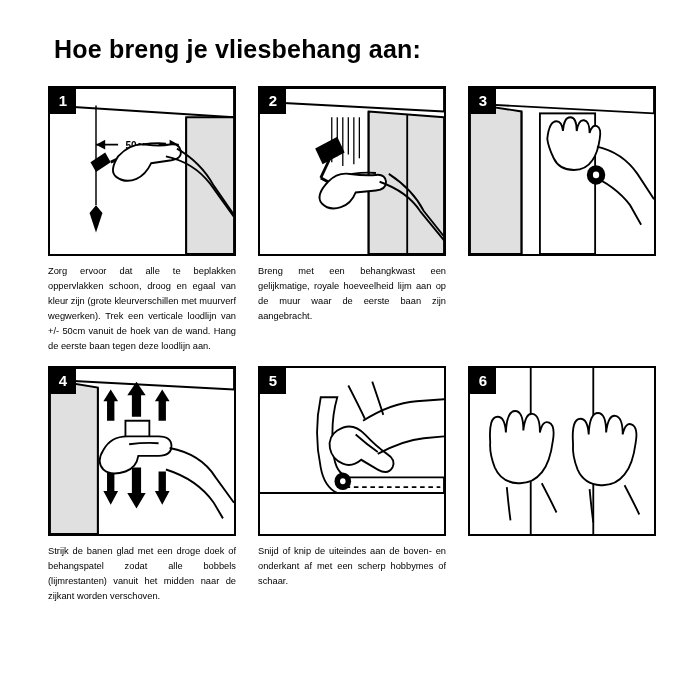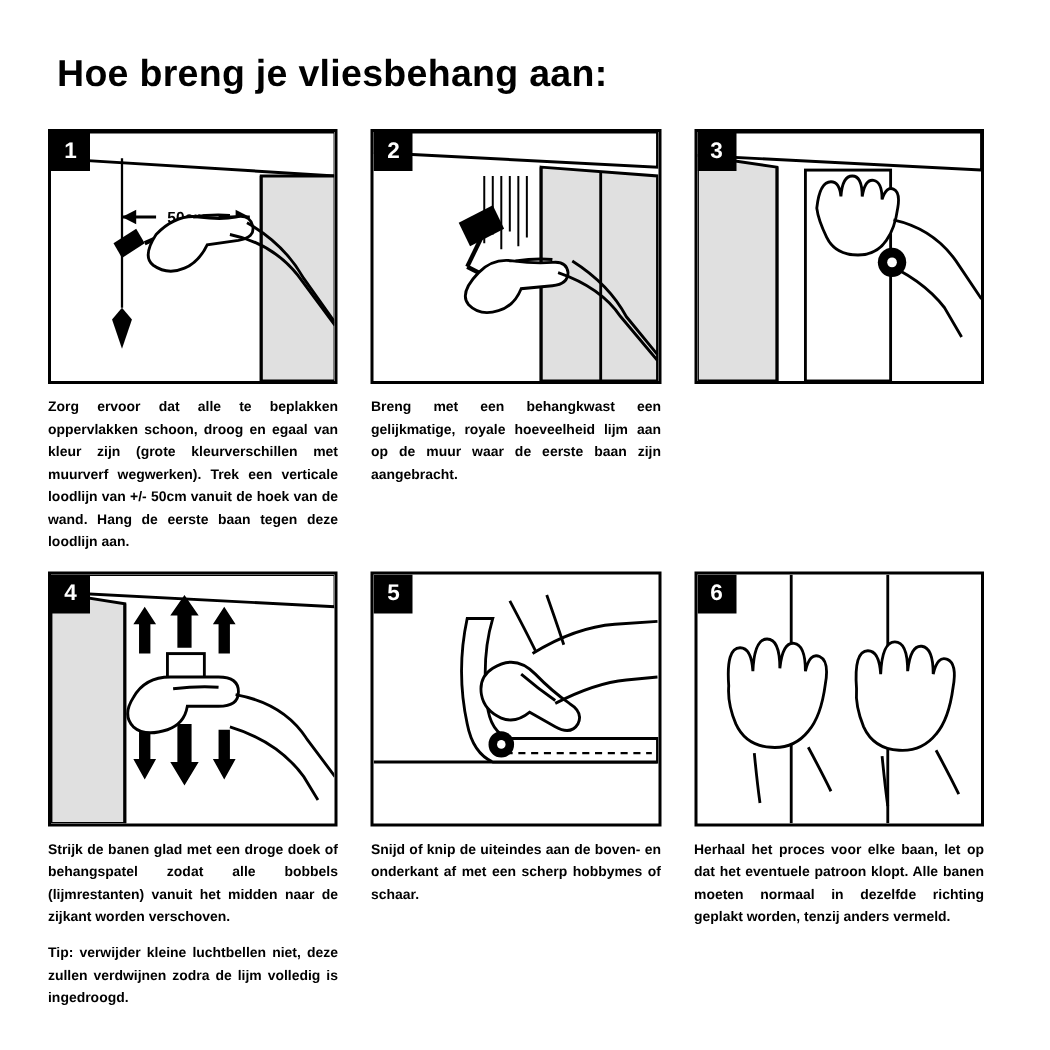--- a/index.html
+++ b/index.html
@@ -12,21 +12,21 @@
     height: 700px;
     font-family: "Liberation Sans", sans-serif;
     color: #000000;
     overflow: hidden;
   }
   .page {
     position: relative;
     width: 700px;
     height: 552px;
     box-sizing: border-box;
-    padding: 36px 44px 10px 32px;
+    padding: 36px 44px 10px 48px;
     border-radius: 32px;
   }
   .title {
     font-size: 25px;
     font-weight: bold;
     letter-spacing: 0.2px;
     margin: 0 0 22px 6px;
     line-height: 1.1;
   }
   .grid {
@@ -67,21 +67,21 @@
     position: absolute;
     left: 0;
     top: 0;
     width: 100%;
     height: 100%;
     display: block;
   }
   .caption {
     font-size: 9.3px;
     line-height: 1.62;
-    font-weight: bold;
+    font-weight: normal;
     margin-top: 8px;
     text-align: justify;
     text-justify: inter-word;
   }
   .caption p {
     margin: 0 0 9px 0;
   }
   .caption p:last-child { margin-bottom: 0; }
 </style>
 </head>
@@ -217,21 +217,20 @@
 
           <path d="M58 84 q8 -14 26 -14 l34 0 q14 0 14 10 q0 10 -14 10 l-22 0 q-2 12 -14 16 q-16 5 -24 -2 q-8 -8 0 -20 z" fill="#ffffff" stroke="#000" stroke-width="2"></path>
           <path d="M86 78 q18 -2 32 -1" fill="none" stroke="#000" stroke-width="2"></path>
 
           <path d="M130 82 q34 6 50 30 l20 26" fill="none" stroke="#000" stroke-width="2"></path>
           <path d="M126 104 q34 10 52 34 l10 16" fill="none" stroke="#000" stroke-width="2"></path>
         </svg>
       </div>
       <div class="caption">
         <p>Strijk de banen glad met een droge doek of behangspatel zodat alle bobbels (lijmrestanten) vanuit het midden naar de zijkant worden verschoven.</p>
-        <p>Tip: verwijder kleine luchtbellen niet, deze zullen verdwijnen zodra de lijm volledig is ingedroogd.</p>
       </div>
     </div>
 
     <div class="cell">
       <div class="panel">
         <div class="badge">5</div>
         <svg viewBox="0 0 200 170" preserveAspectRatio="none">
 
           <line x1="0" y1="128" x2="200" y2="128" stroke="#000" stroke-width="2"></line>
 
@@ -268,18 +267,17 @@
           <path d="M22 76 q-2 -26 8 -26 q8 0 9 16 q1 -22 10 -22 q9 0 9 20 q2 -18 10 -17 q8 1 8 19 q3 -13 10 -10 q7 3 4 19 q-3 22 -12 32 q-10 12 -26 11 q-18 -1 -25 -16 q-6 -14 -5 -26 z" fill="#ffffff" stroke="#000" stroke-width="2"></path>
           <path d="M78 118 q10 18 16 30" fill="none" stroke="#000" stroke-width="2"></path>
           <path d="M40 122 q2 20 4 34" fill="none" stroke="#000" stroke-width="2"></path>
 
           <path d="M112 78 q-2 -26 8 -26 q8 0 9 16 q1 -22 10 -22 q9 0 9 20 q2 -18 10 -17 q8 1 8 19 q3 -13 10 -10 q7 3 4 19 q-3 22 -12 32 q-10 12 -26 11 q-18 -1 -25 -16 q-6 -14 -5 -26 z" fill="#ffffff" stroke="#000" stroke-width="2"></path>
           <path d="M168 120 q10 18 16 30" fill="none" stroke="#000" stroke-width="2"></path>
           <path d="M130 124 q2 20 4 34" fill="none" stroke="#000" stroke-width="2"></path>
         </svg>
       </div>
       <div class="caption">
-        <p>Herhaal het proces voor elke baan, let op dat het eventuele patroon klopt. Alle banen moeten normaal in dezelfde richting geplakt worden, tenzij anders vermeld.</p>
       </div>
     </div>
 
   </div>
 </div>
 
 </body></html>

